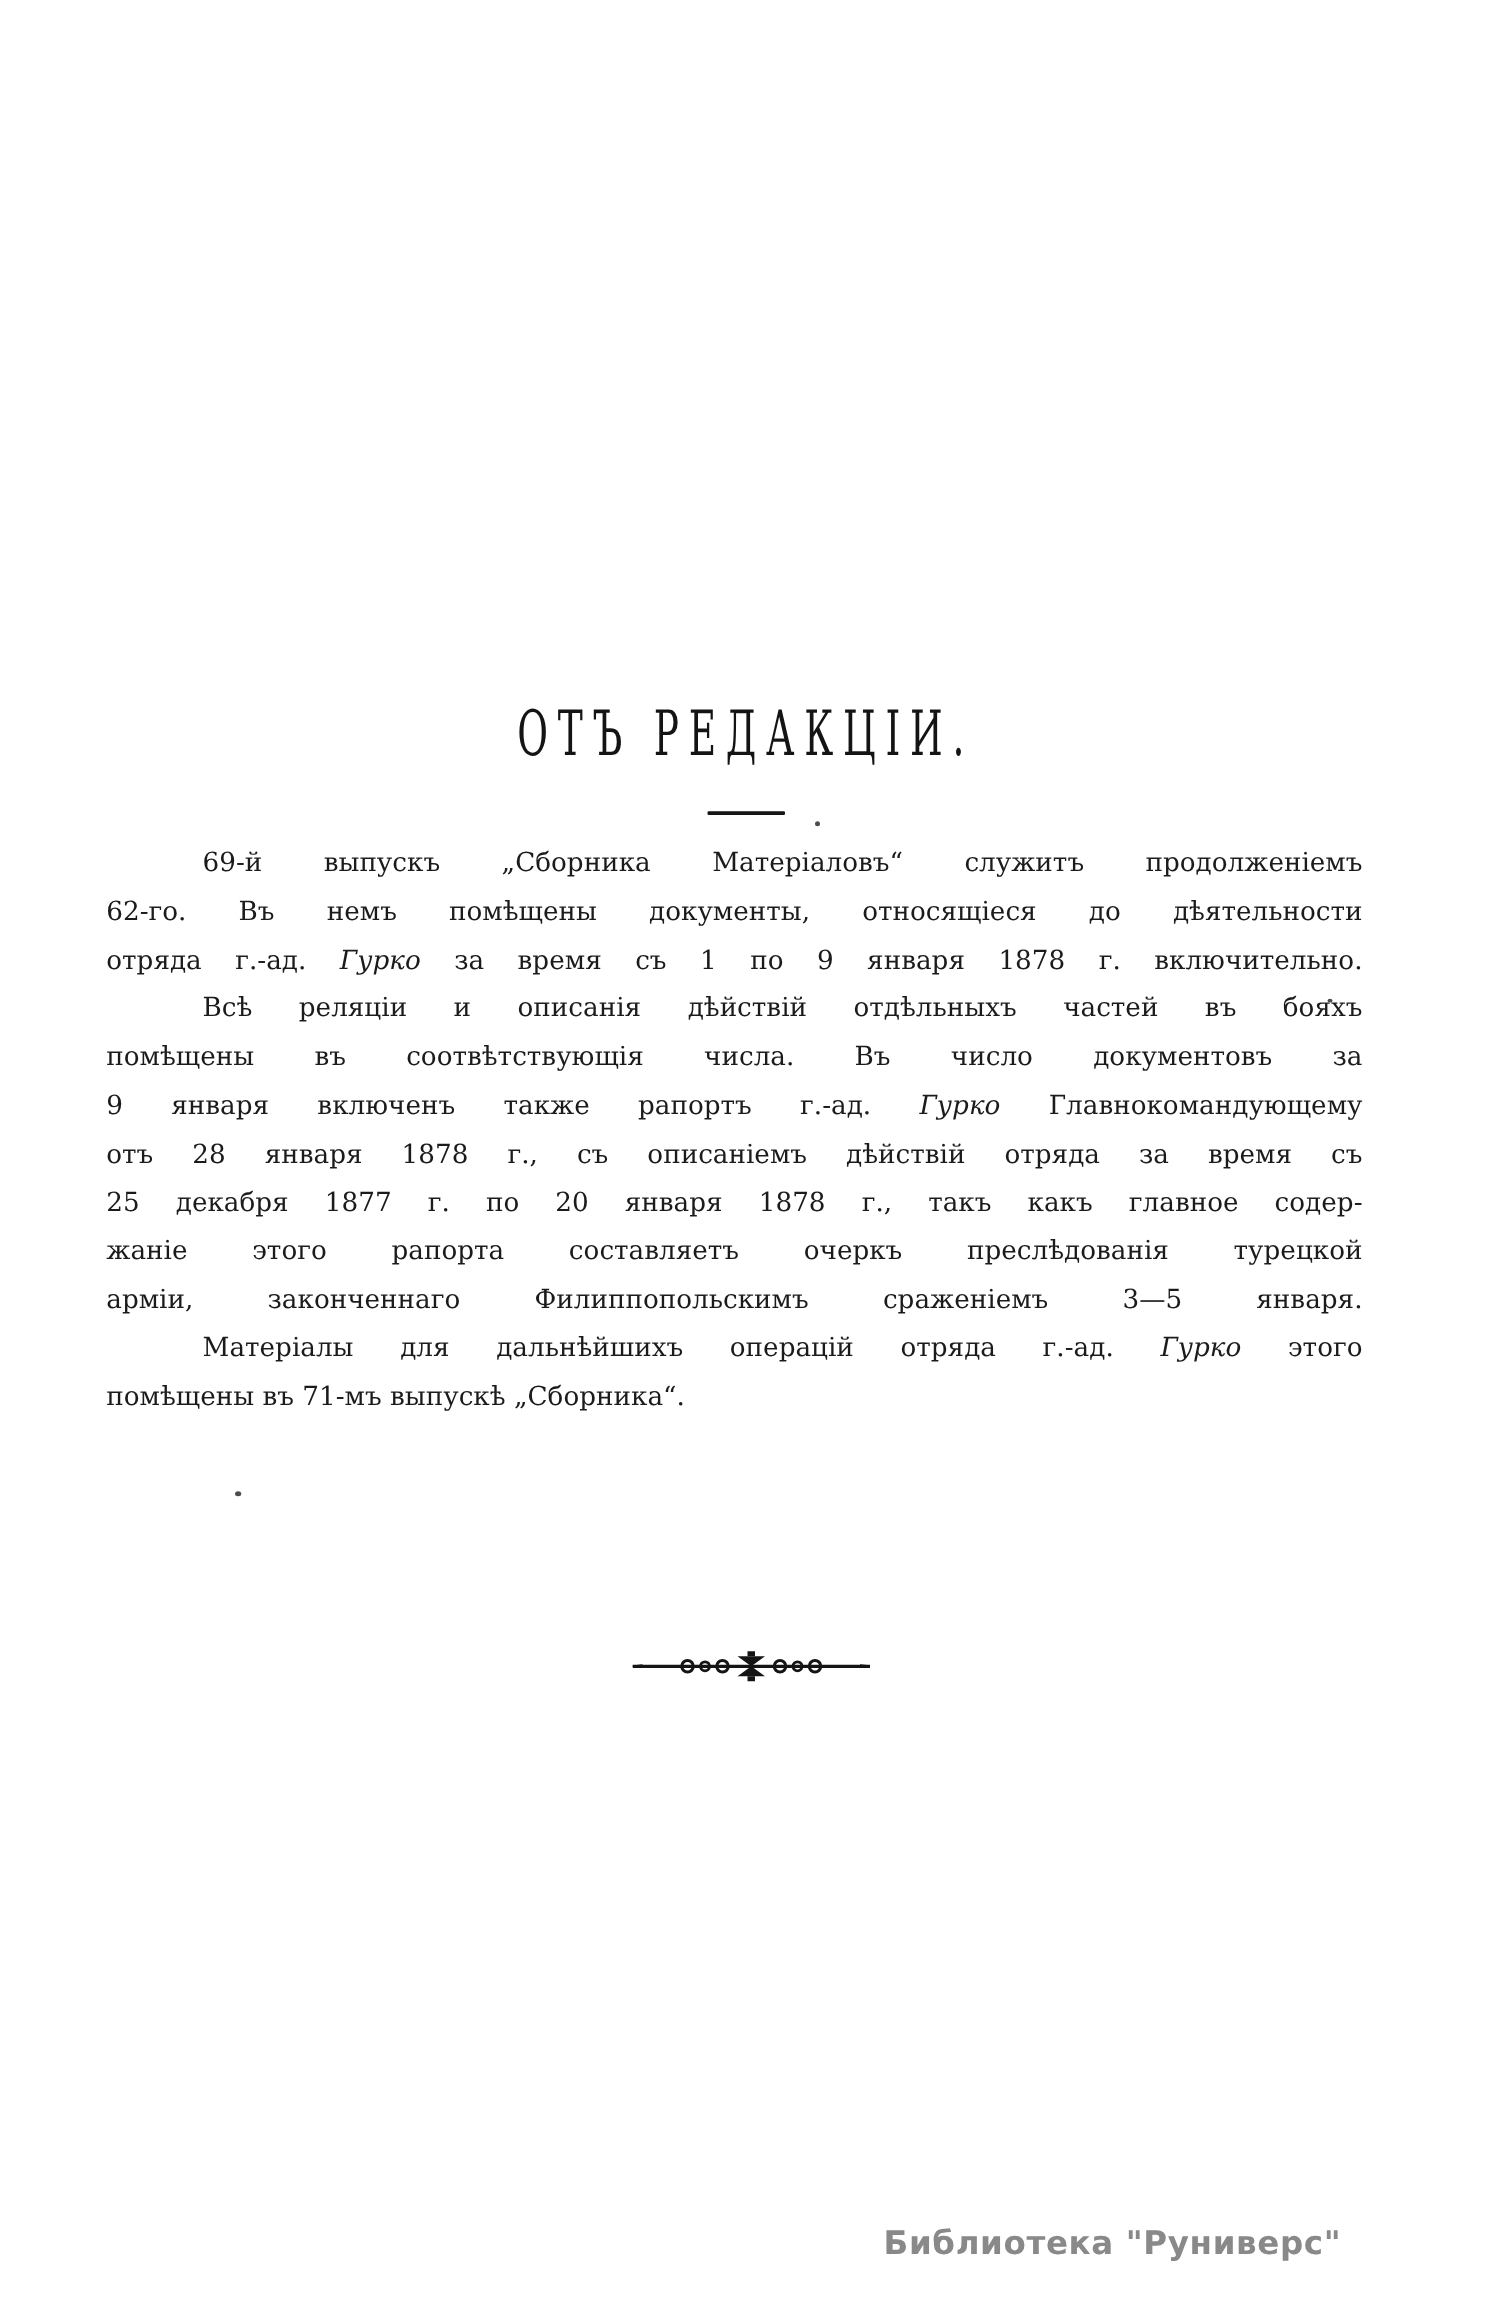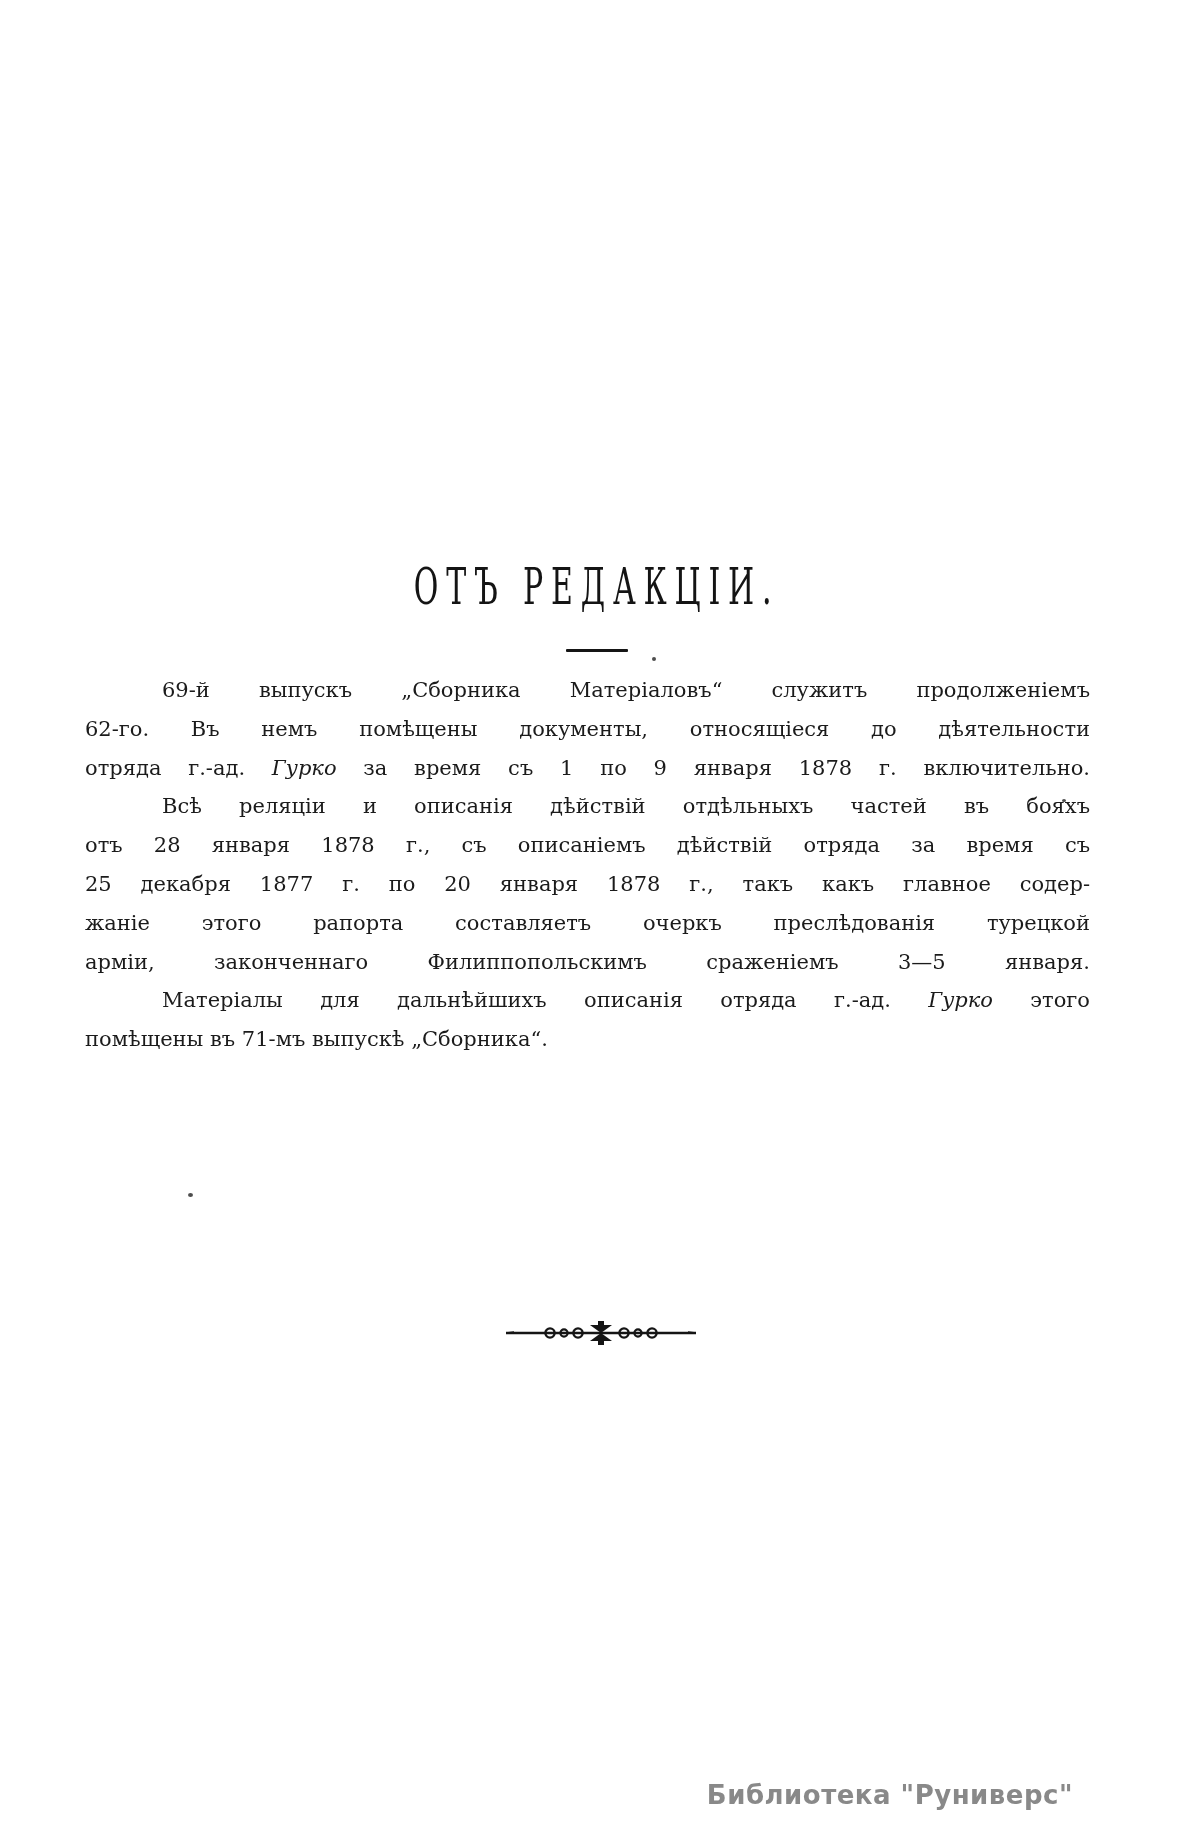--- a/index.html
+++ b/index.html
@@ -104,25 +104,27 @@
     <h1 class="title">ОТЪ РЕДАКЦІИ.</h1>
   </div>
 
   <div class="title-rule"></div>
 
   <div class="body-text">
       <div class="line indent"><span>69-й выпускъ „Сборника Матеріаловъ“ служитъ продолженіемъ</span></div>
       <div class="line"><span>62-го. Въ немъ помѣщены документы, относящіеся до дѣятельности</span></div>
       <div class="line"><span>отряда г.-ад. </span><span class="italic">Гурко</span><span> за время съ 1 по 9 января 1878 г. включительно.</span></div>
       <div class="line indent"><span>Всѣ реляціи и описанія дѣйствій отдѣльныхъ частей въ бояхъ</span></div>
+      <div class="line"><span>помѣщены въ соотвѣтствующія числа. Въ число документовъ за</span></div>
+      <div class="line"><span>9 января включенъ также рапортъ г.-ад. </span><span class="italic">Гурко</span><span> Главнокомандующему</span></div>
       <div class="line"><span>отъ 28 января 1878 г., съ описаніемъ дѣйствій отряда за время съ</span></div>
       <div class="line"><span>25 декабря 1877 г. по 20 января 1878 г., такъ какъ главное содер-</span></div>
       <div class="line"><span>жаніе этого рапорта составляетъ очеркъ преслѣдованія турецкой</span></div>
       <div class="line"><span>арміи, законченнаго Филиппопольскимъ сраженіемъ 3—5 января.</span></div>
-      <div class="line indent"><span>Матеріалы для дальнѣйшихъ описанія отряда г.-ад. </span><span class="italic">Гурко</span><span> этого</span></div>
+      <div class="line indent"><span>Матеріалы для дальнѣйшихъ операцій отряда г.-ад. </span><span class="italic">Гурко</span><span> этого</span></div>
       <div class="line last"><span>помѣщены въ 71-мъ выпускѣ „Сборника“.</span></div>
     </div>
 
   <svg class="divider" width="190" height="26" viewBox="0 0 190 26" xmlns="http://www.w3.org/2000/svg">
     <line x1="0" y1="13" x2="190" y2="13" stroke="#151515" stroke-width="2.6"></line>
     <line x1="0" y1="13" x2="8" y2="12" stroke="#151515" stroke-width="1.4"></line>
     <line x1="182" y1="12" x2="190" y2="13" stroke="#151515" stroke-width="1.4"></line>
     <circle cx="44" cy="13" r="4.6" fill="none" stroke="#151515" stroke-width="2.4"></circle>
     <circle cx="58" cy="13" r="3.6" fill="none" stroke="#151515" stroke-width="2.2"></circle>
     <circle cx="72" cy="13" r="4.6" fill="none" stroke="#151515" stroke-width="2.4"></circle>

